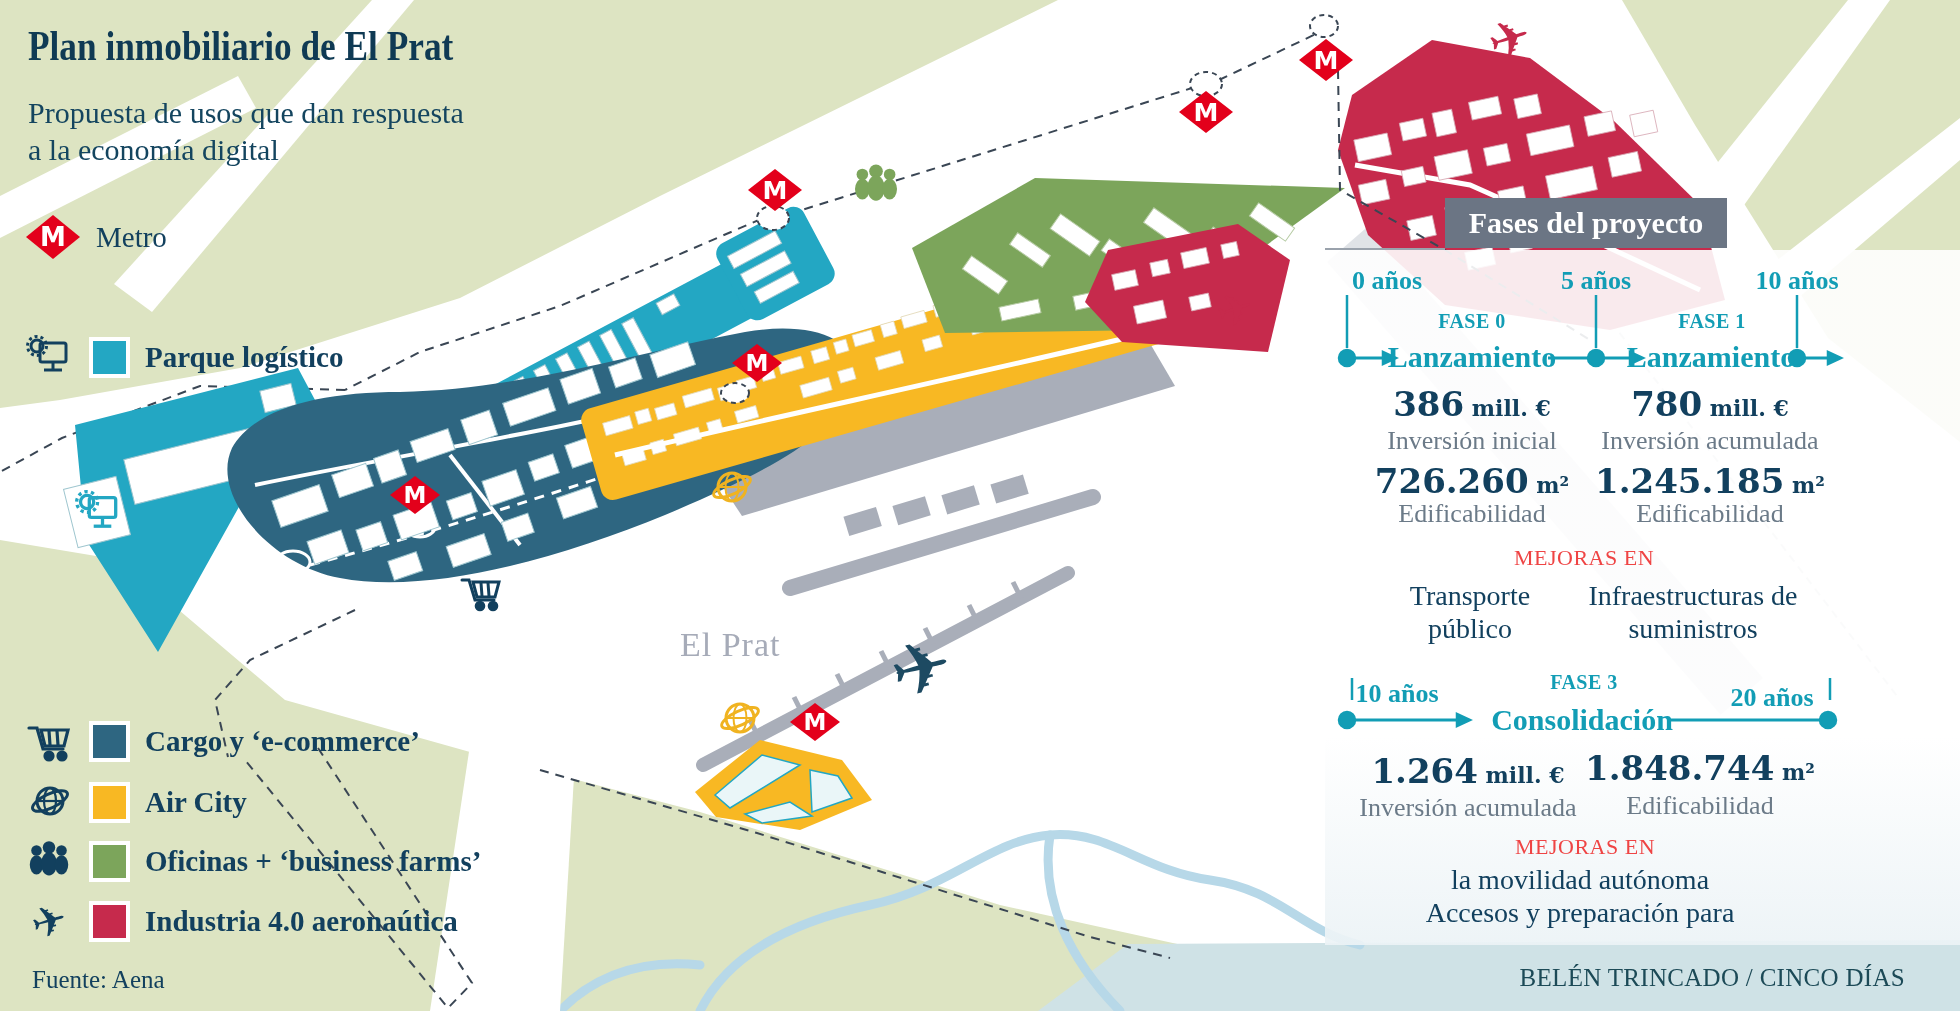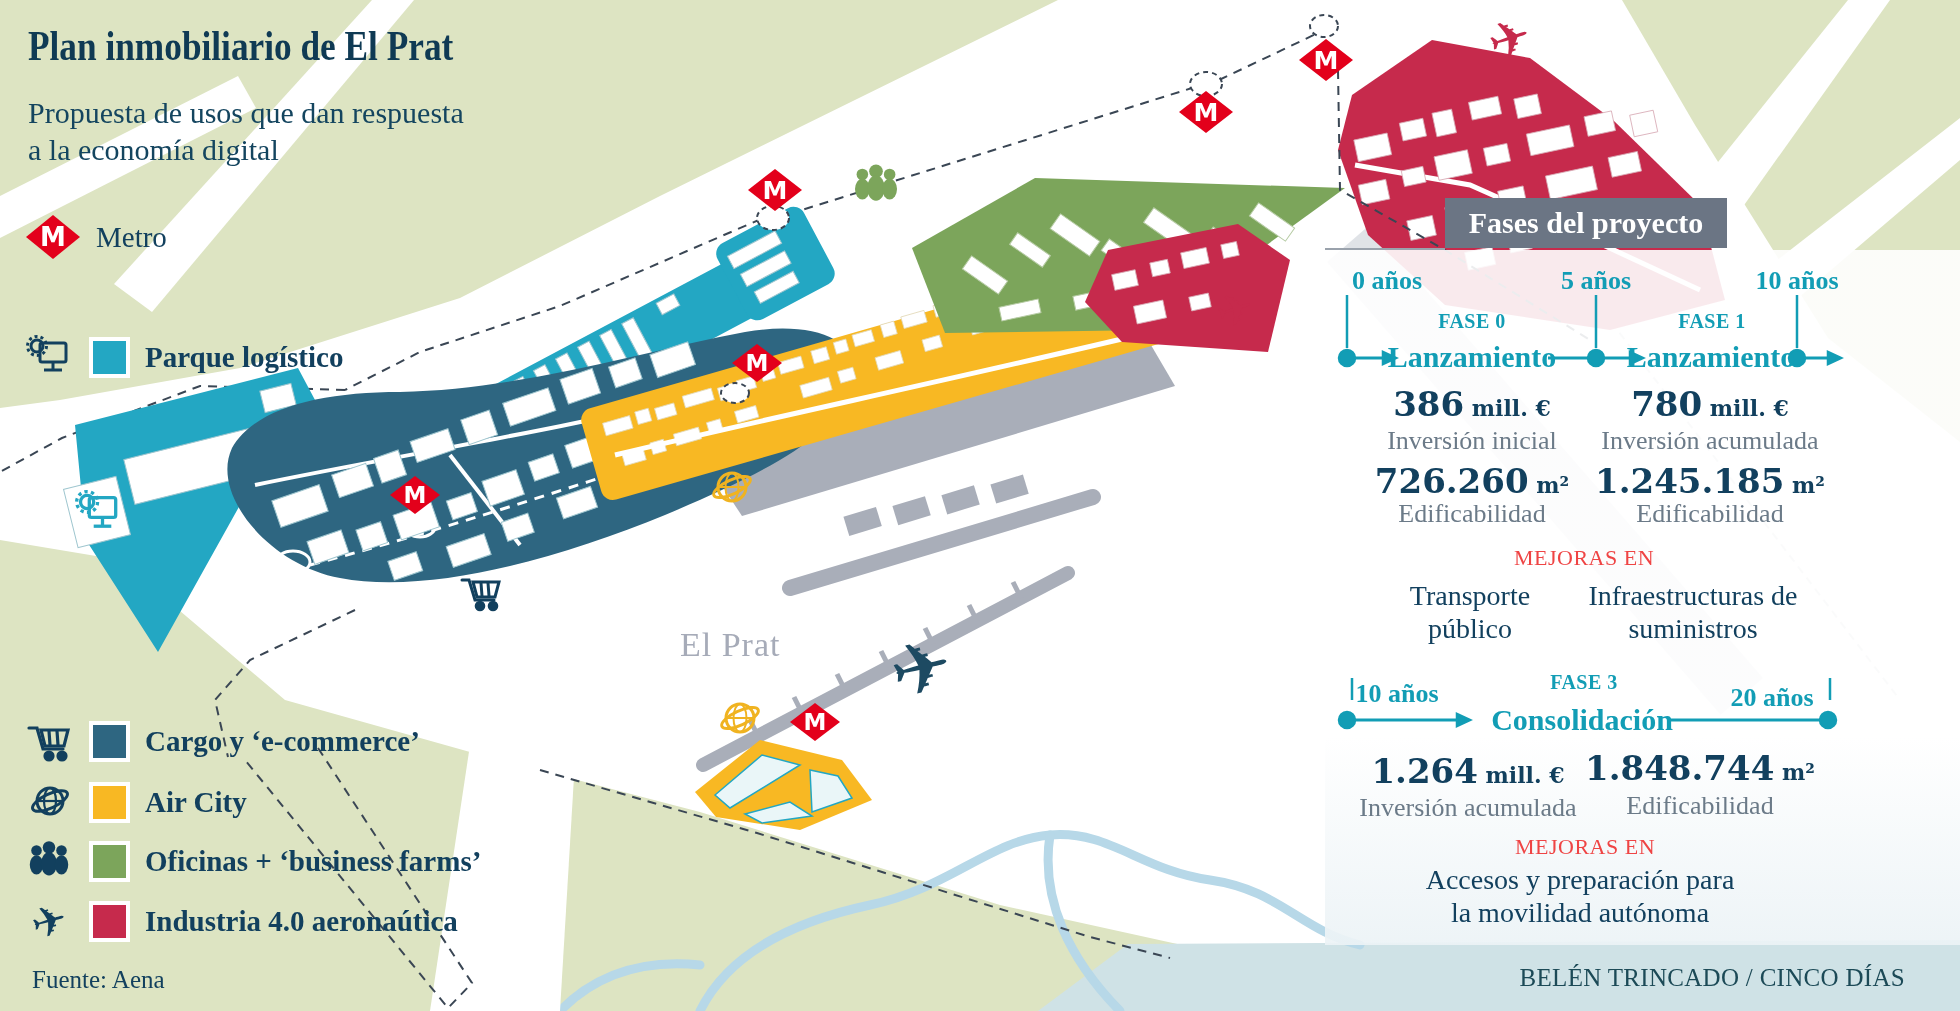--- a/index.html
+++ b/index.html
@@ -523,18 +523,18 @@
 
   <div class="abs ctr stat" style="left:143px;top:553px;">
     <b>1.264</b> <span>mill. €</span></div>
   <div class="abs ctr glabel" style="left:143px;top:595px;">Inversión acumulada</div>
   <div class="abs ctr stat" style="left:375px;top:550px;">
     <b>1.848.744</b> <span>m²</span></div>
   <div class="abs ctr glabel" style="left:375px;top:593px;">Edificabilidad</div>
 
   <div class="abs ctr mejoras-h" style="left:260px;top:636px;">MEJORAS EN</div>
   <div class="abs ctr mejoras-item" style="left:255px;top:665px;">
-    <div>Accesos y preparación para</div>
-        <div>la movilidad autónoma</div>
+    <div>la movilidad autónoma</div>
+        <div>Accesos y preparación para</div>
       </div>
 </div>
 
 </div>
 
 </body></html>

